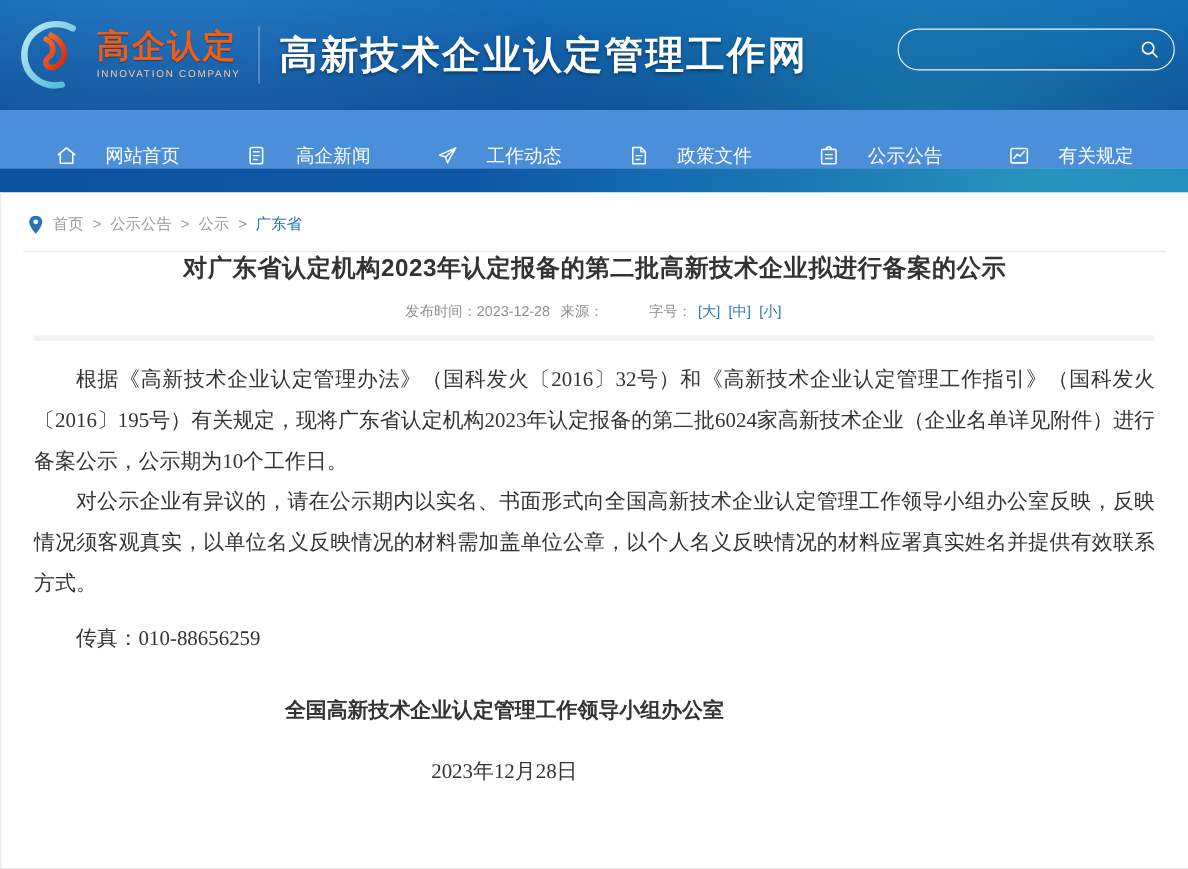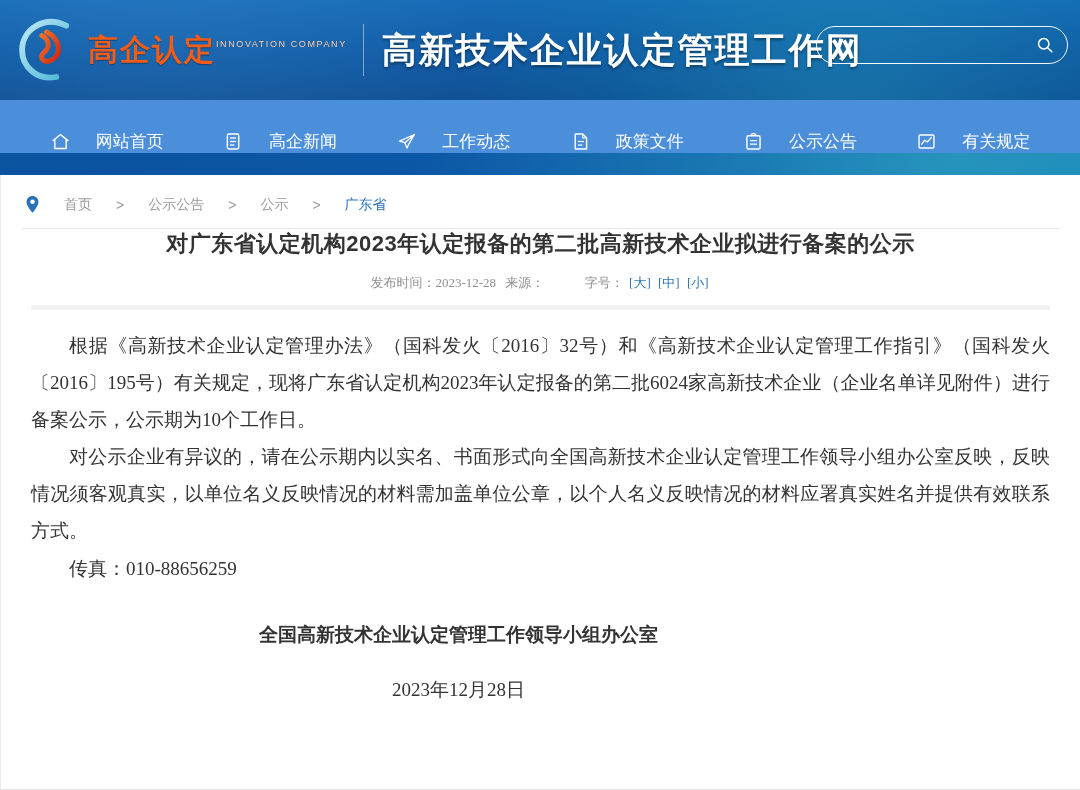--- a/index.html
+++ b/index.html
@@ -10,21 +10,21 @@
   .header {
     position:relative; height:100px;
     background:
       radial-gradient(circle at 78% 120%, rgba(40,160,190,.45), rgba(40,160,190,0) 45%),
       radial-gradient(circle at 15% -40%, rgba(90,170,230,.25), rgba(90,170,230,0) 50%),
       linear-gradient(180deg,#1166b2 0%, #0c55a0 55%, #0a4a91 100%);
     display:flex; align-items:center; padding:0 14px;
   }
   .logo { display:flex; align-items:center; cursor:pointer; }
   .logo-mark { width:72px; height:72px; margin-right:2px; }
-  .logo-text { display:flex; flex-direction:row; line-height:1;justify-content:space-between; }
+  .logo-text { display:flex; flex-direction:column; line-height:1;justify-content:space-between; }
   .logo-title { font-size:30px; font-weight:bold; color:#f25c16;
     font-family:"Liberation Sans","DejaVu Sans",sans-serif;
     letter-spacing:2px; text-shadow:0 1px 1px rgba(0,0,0,.35); }
   .logo-sub { font-size:9px; color:#ffc9a0; letter-spacing:1.6px; margin-top:5px; }
   .header-divider { width:1px; height:52px; background:rgba(255,255,255,.45); margin:0 18px 0 16px; }
   .site-title { font-size:35px; font-weight:bold; color:#fff; letter-spacing:2px;
     font-family:Liberation Sans, sans-serif;
     text-shadow:0 2px 3px rgba(0,0,0,.4); white-space:nowrap; }
   .search-box {
     position:absolute; right:12px; top:26px; width:252px; height:38px;
@@ -44,40 +44,40 @@
 
   .sub-strip { height:22px;
     background:
       radial-gradient(circle at 88% 0%, rgba(60,190,200,.5), rgba(60,190,200,0) 55%),
       linear-gradient(90deg,#0b529f 0%, #0d5cab 70%, #1173b5 100%); }
 
   
   .content { position:relative; height:615px; background:#fff;
     border-left:1px solid #e7ebf1; border-bottom:1px solid #e2e2e2; }
 
-  .breadcrumb { display:flex; align-items:center; gap:24px;
+  .breadcrumb { display:flex; gap:8px;
     margin:0 20px; padding:20px 4px 14px 4px; border-bottom:1px solid #e9e9e9;
     font-size:14px; color:#9a9a9a; }
   .breadcrumb .pin { width:15px; height:19px; }
   .crumb { color:#9a9a9a; cursor:pointer; text-decoration:none; }
   .crumb.current { color:#2a72b8; cursor:default; }
   .crumb-sep { color:#9a9a9a; }
 
   .article { padding:0 30px; }
   .article-title { text-align:center; font-size:22px;
     font-weight:bold; color:#333; letter-spacing:.5px; }
-  .article-meta { margin-top:15px; text-align:center; font-size:13px; color:#8f8f8f;font-family:Liberation Serif, serif; }
+  .article-meta { margin-top:15px; text-align:center; font-size:13px; color:#8f8f8f; }
   .article-meta .gap { display:inline-block; width:34px; }
   .size-btn { color:#2e75b6; cursor:pointer; margin:0 2px; }
   .meta-divider { height:5px; background:#f1f1f1; margin:13px 0 0 0; border-radius:2px; }
 
   .article-body { margin-top:17px; font-family:"Liberation Serif","DejaVu Serif",serif;
     font-size:19px; color:#333; line-height:37px; text-align:justify; }
   .article-body p { text-indent:2em; }
-  .para-fax { margin-top:1px; }
+  .para-fax { margin-top:13px; }
   .para-attach { margin-top:31px; cursor:pointer; }
   .sign-block { text-align:center; padding-right:164px; }
   .sign-office { margin-top:29px;font-weight:bold; }
   .sign-date { margin-top:18px; }
 </style>
 </head>
 <body>
 
 <div class="header">
   <div class="logo">

